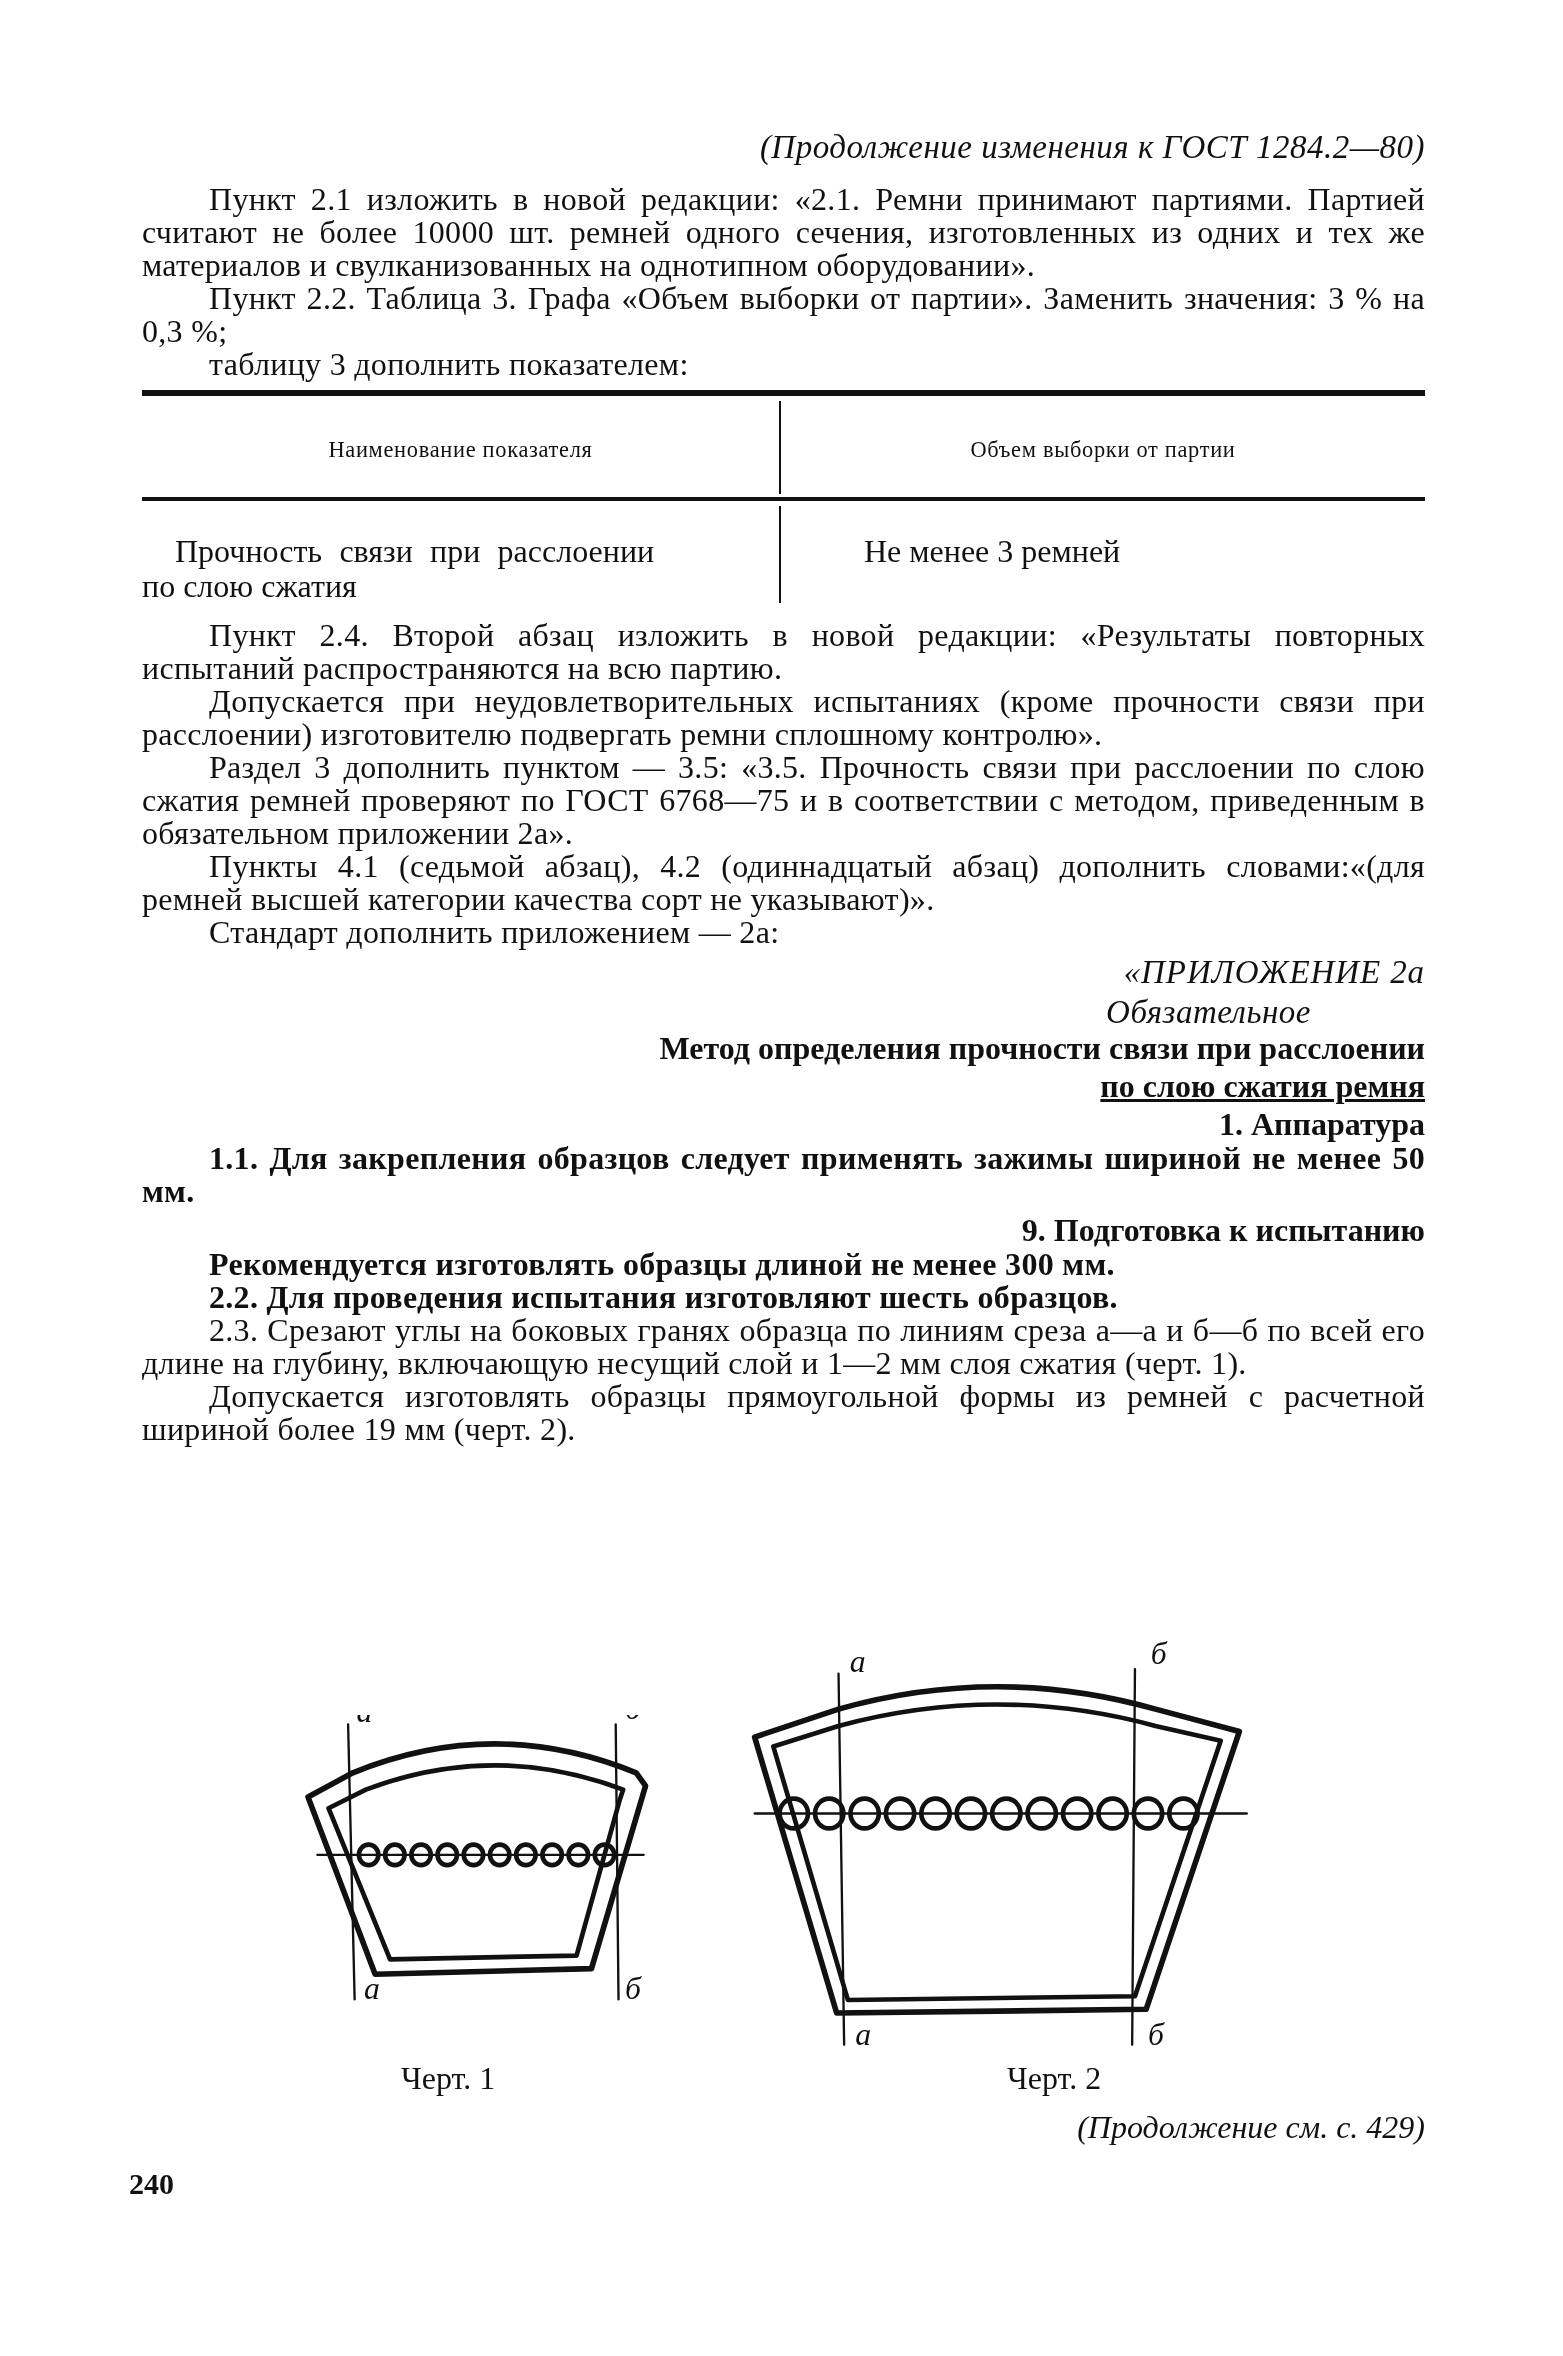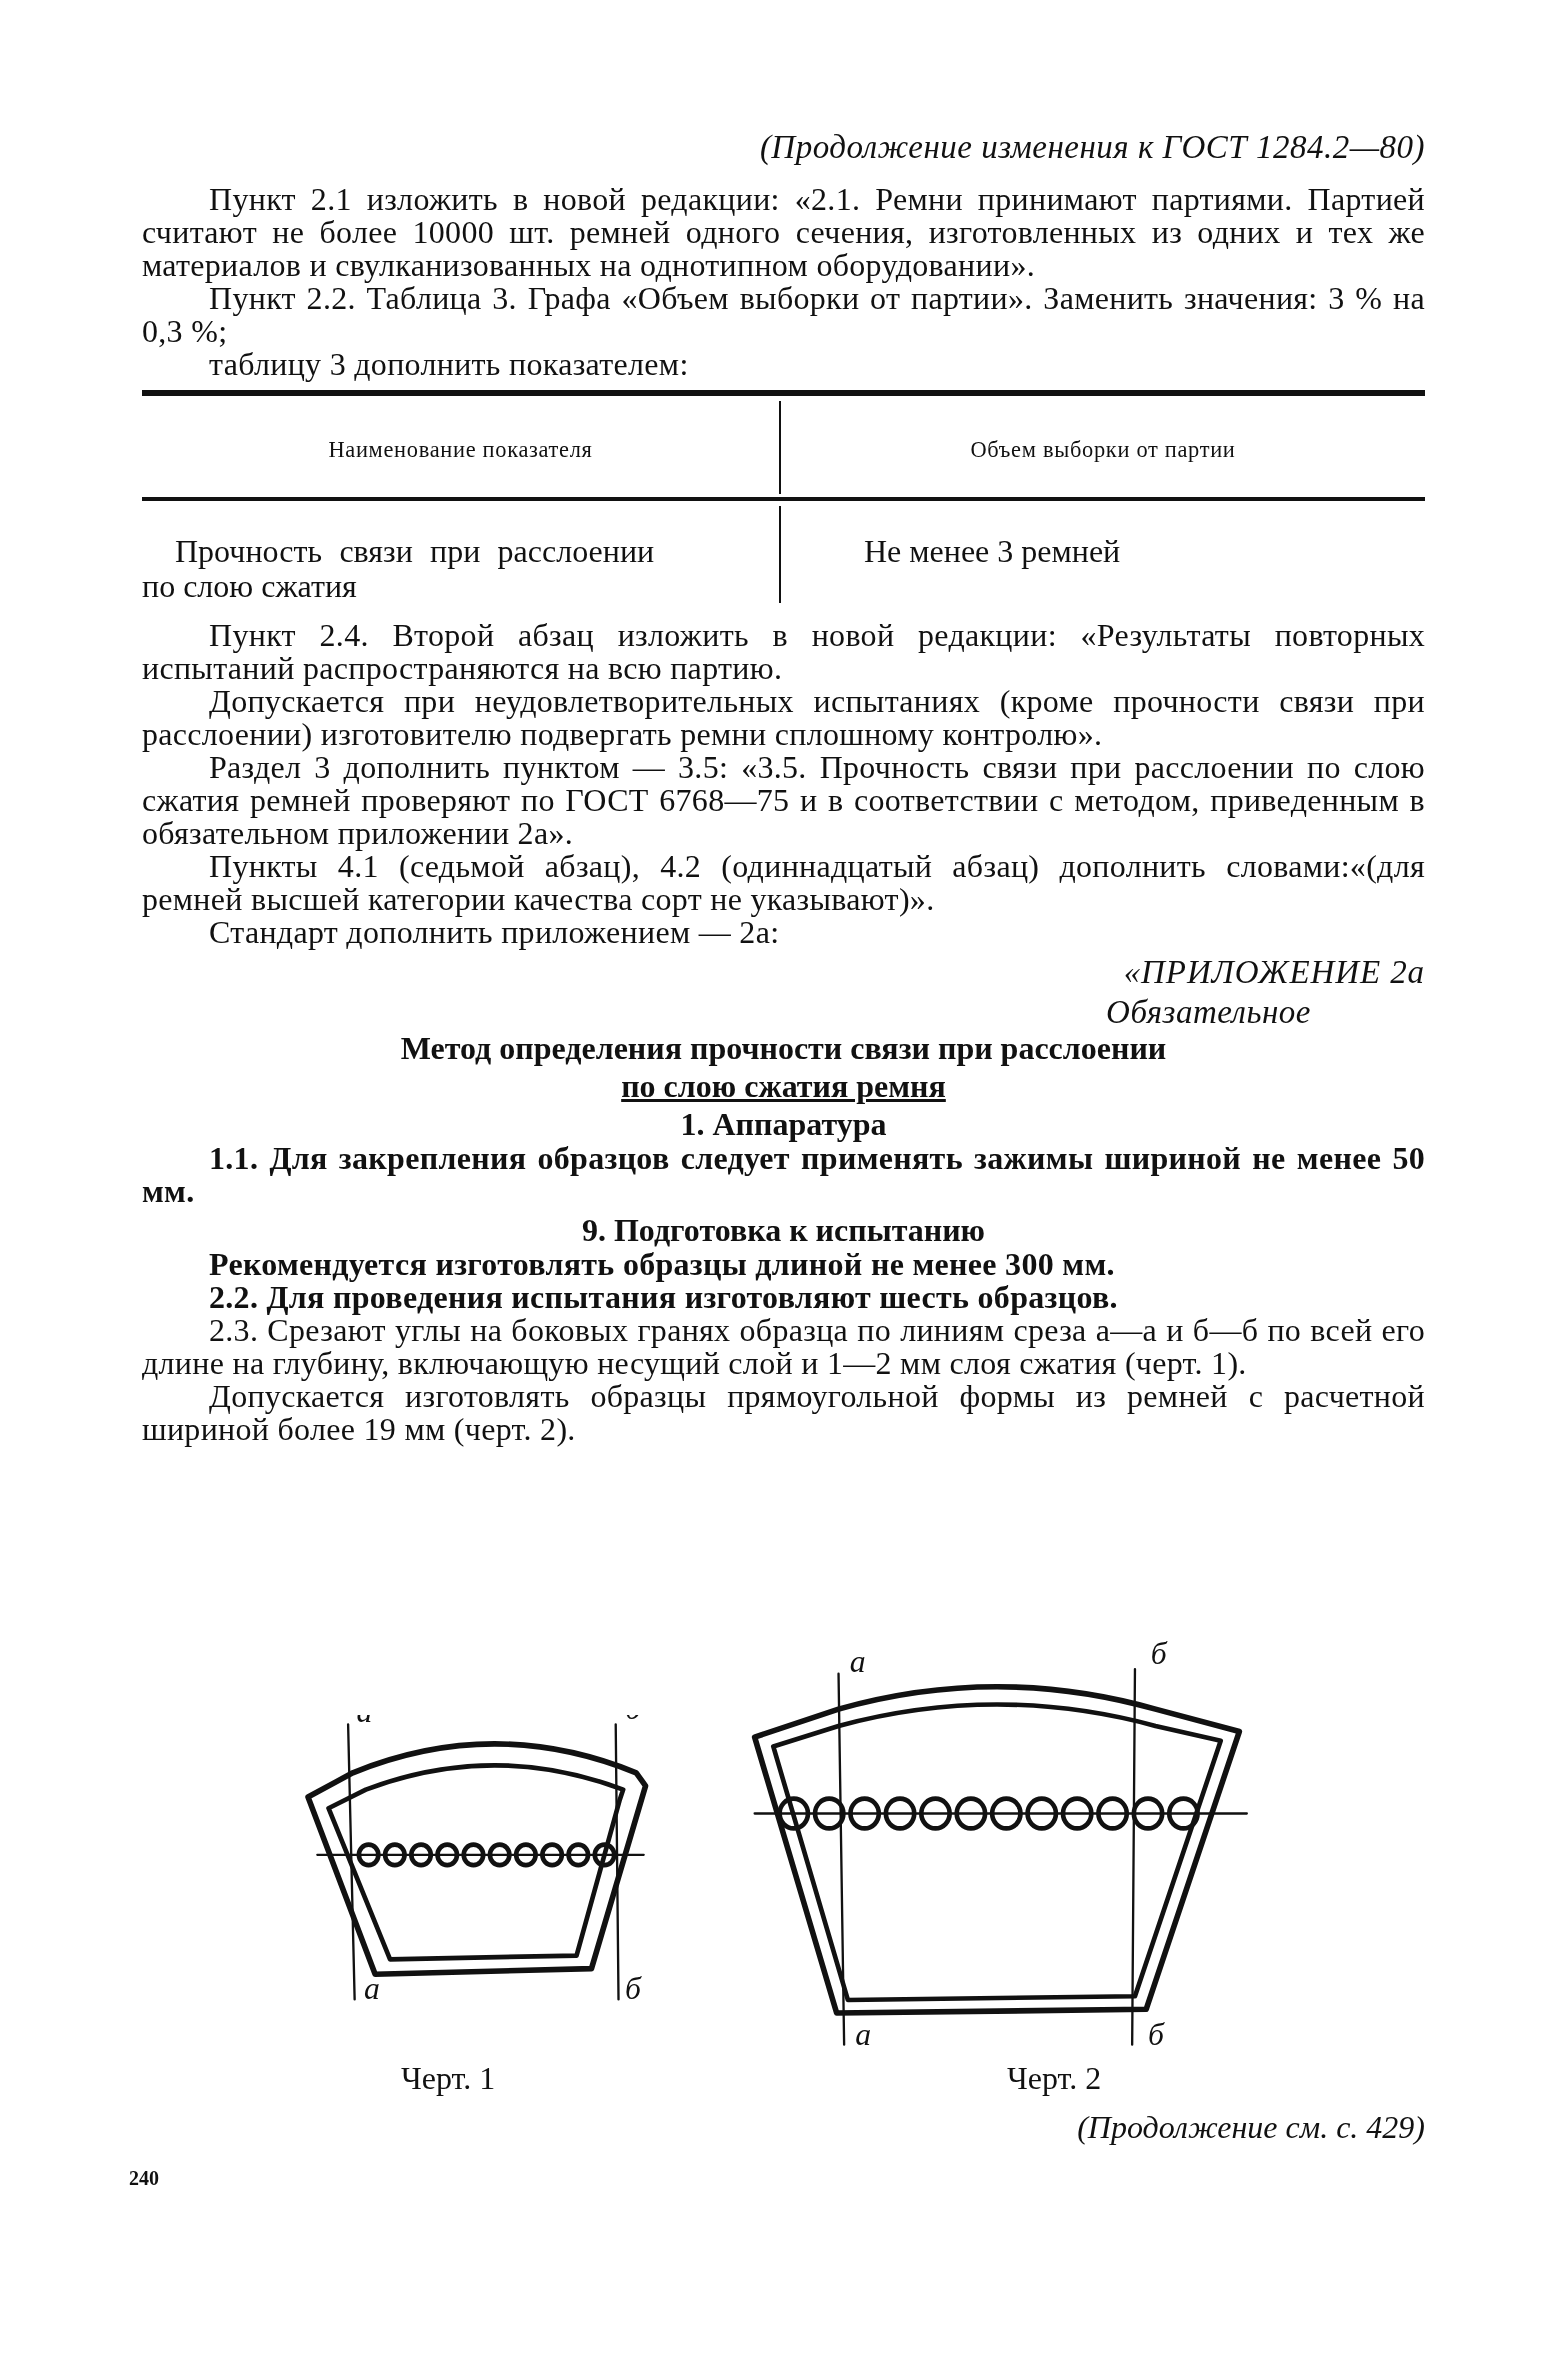--- a/index.html
+++ b/index.html
@@ -28,26 +28,26 @@
     .vdiv.b { top: 116px; height: 97px; }
     .th {
       position: absolute; top: 47px; font-size: 22.4px; letter-spacing: 0.7px; text-align: center;
     }
     .th.c1 { left: 0; width: 637px; }
     .th.c2 { left: 639px; width: 644px; }
     .td { position: absolute; font-size: 32px; line-height: 35px; }
     .td.c1 { left: 0; top: 144px; width: 597px; }
     .td.c1 .l1 { display: block; text-indent: 33px; word-spacing: 9.3px; }
     .td.c2 { left: 722px; top: 144px; }
-    .centered { text-align: center; font-weight: bold; font-size: 32px; line-height: 36px; margin: 0; }
+    .centered { text-align: right; font-weight: bold; font-size: 32px; line-height: 36px; margin: 0; }
     .appendix { position: absolute; right: 138px; font-style: italic; font-size: 33px; letter-spacing: 0.9px; }
     .fig { position: absolute; }
     .caption { position: absolute; font-size: 32px; }
     .continued { position: absolute; right: 138px; top: 2109px; font-style: italic; font-size: 32px; }
-    .pagenum { position: absolute; left: 129px; top: 2167px; font-size: 20px; font-weight: bold; }
+    .pagenum { position: absolute; left: 129px; top: 2167px; font-size: 30px; font-weight: bold; }
     .lbl { font-family: "Liberation Serif", serif; font-style: italic; font-size: 34px; fill: #111; }
   </style>
 </head>
 <body>
 
 <div class="page">
 
   <div class="header">(Продолжение изменения к ГОСТ 1284.2—80)</div>
 
   <div class="col" style="top:183px;">

